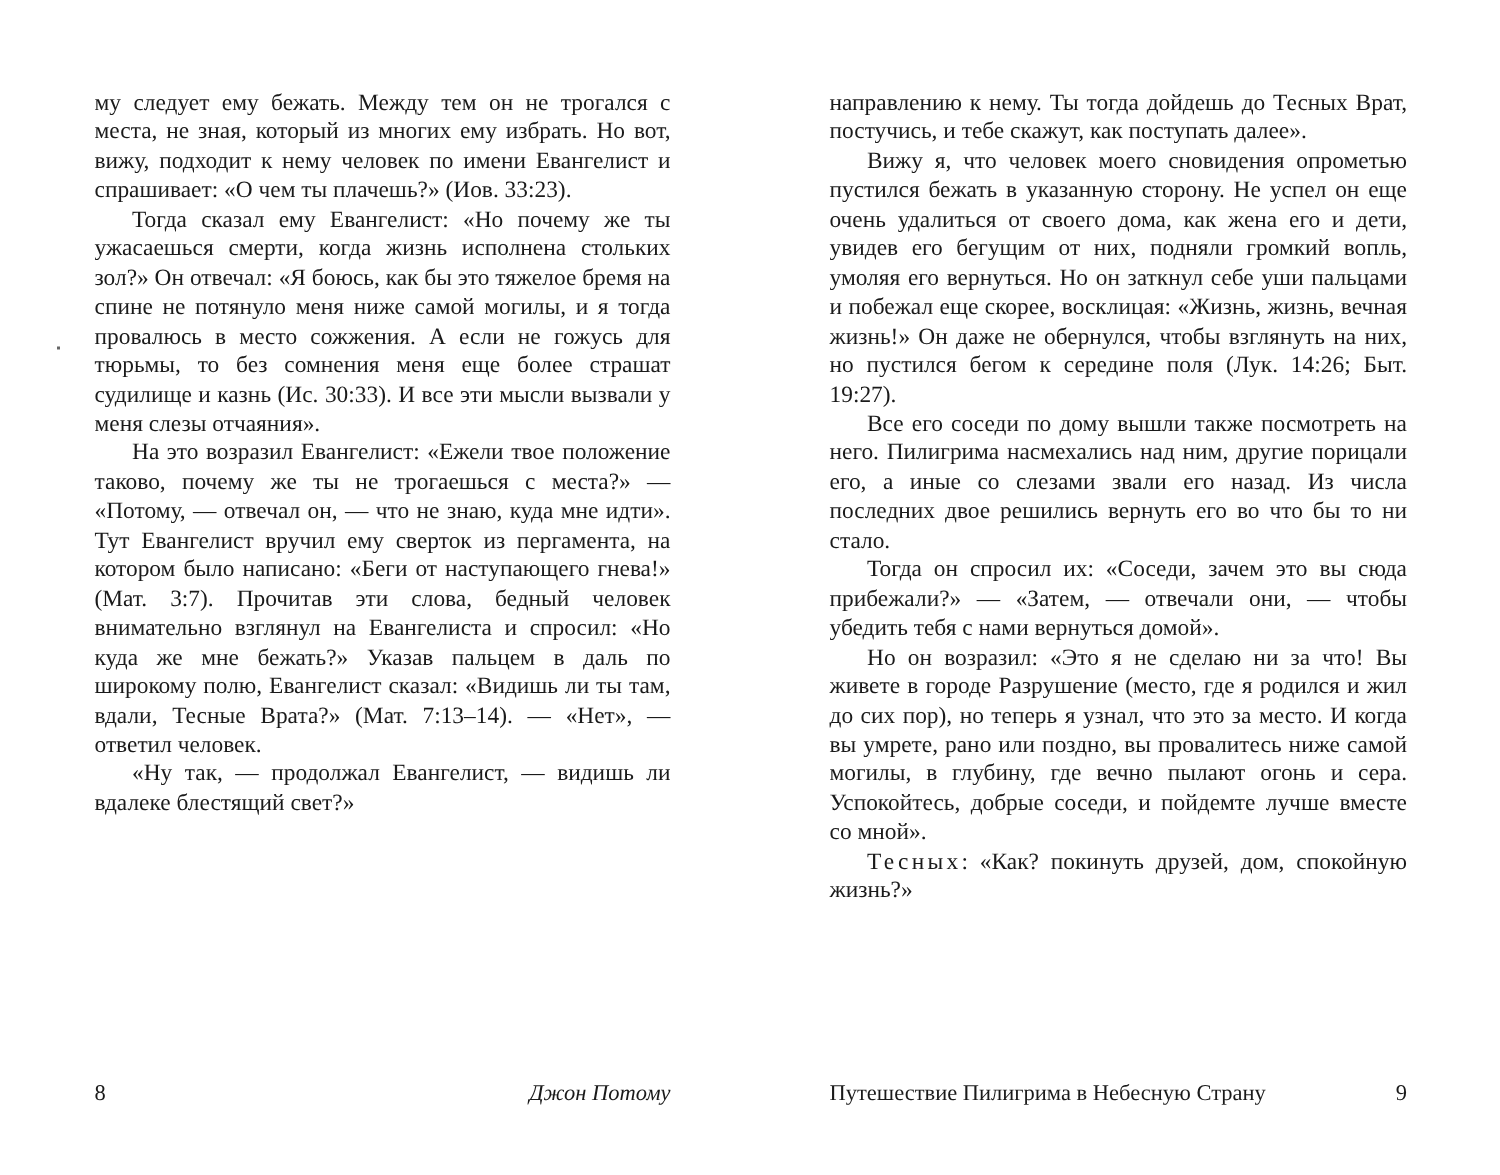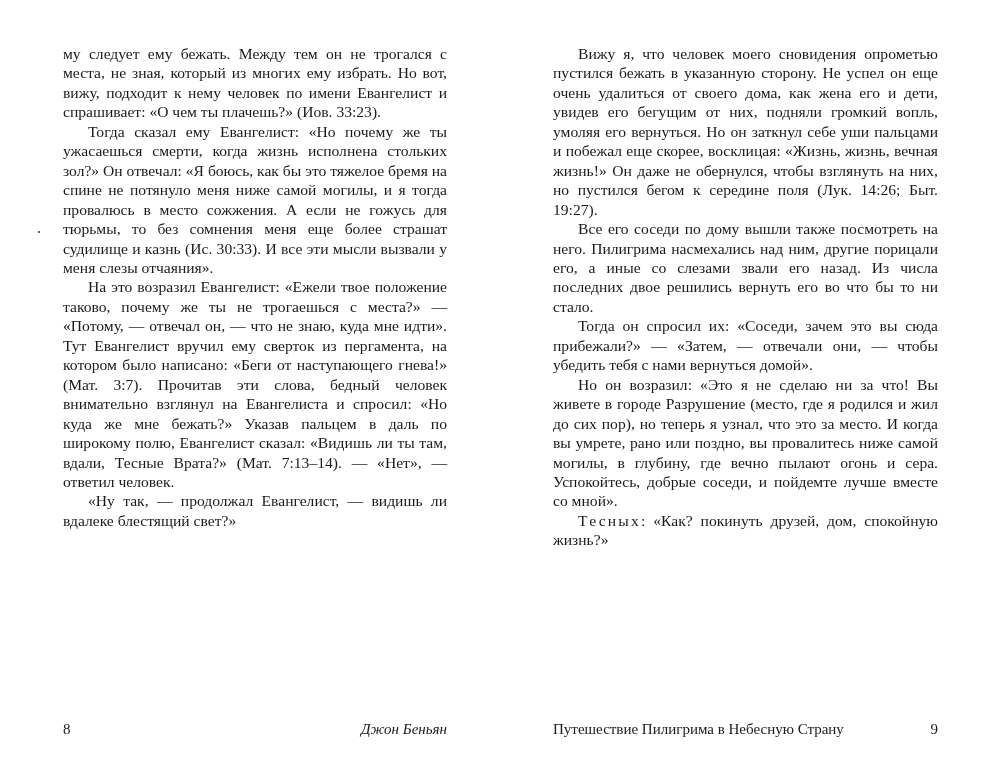--- a/index.html
+++ b/index.html
@@ -1,18 +1,18 @@
 <!DOCTYPE html>
 <html><head>
 <meta charset="utf-8">
 <style>
   html, body { margin: 0; padding: 0; background: #ffffff; }
   body { width: 1000px; height: 783px; position: relative; overflow: hidden;
          font-family: "Liberation Serif", "DejaVu Serif", serif; color: #1a1a1a; }
-  .page { position: absolute; top: 44px; width: 384px; }
+  .page { position: absolute; top: 59px; width: 384px; }
   .page.left { left: 63px; }
   .page.right { left: 553px; width: 385px; }
   .body-text { font-size: 15.6px; line-height: 19.45px; text-align: justify; }
   .body-text p { margin: 0; text-indent: 25px; }
   .body-text p.cont { text-indent: 0; }
   .spaced { letter-spacing: 2.2px; }
   .footer { position: absolute; top: 720px; font-size: 15px; line-height: 18px; }
   .footer.left { left: 63px; width: 384px; }
   .footer.right { left: 553px; width: 385px; }
   .footer .num { position: absolute; top: 0; }
@@ -28,28 +28,29 @@
 <div class="speck"></div>
 
 <div class="page left body-text">
   <p class="cont">му следует ему бежать. Между тем он не трогался с места, не зная, который из многих ему избрать. Но вот, вижу, подходит к нему человек по имени Евангелист и спрашивает: «О чем ты плачешь?» (Иов. 33:23).</p>
   <p>Тогда сказал ему Евангелист: «Но почему же ты ужасаешься смерти, когда жизнь исполнена стольких зол?» Он отвечал: «Я боюсь, как бы это тяжелое бремя на спине не потянуло меня ниже самой могилы, и я тогда провалюсь в место сожжения. А если не гожусь для тюрьмы, то без сомнения меня еще более страшат судилище и казнь (Ис. 30:33). И все эти мысли вызвали у меня слезы отчаяния».</p>
   <p>На это возразил Евангелист: «Ежели твое положение таково, почему же ты не трогаешься с места?» — «Потому, — отвечал он, — что не знаю, куда мне идти». Тут Евангелист вручил ему сверток из пергамента, на котором было написано: «Беги от наступающего гнева!» (Мат. 3:7). Прочитав эти слова, бедный человек внимательно взглянул на Евангелиста и спросил: «Но куда же мне бежать?» Указав пальцем в даль по широкому полю, Евангелист сказал: «Видишь ли ты там, вдали, Тесные Врата?» (Мат. 7:13–14). — «Нет», — ответил человек.</p>
   <p>«Ну так, — продолжал Евангелист, — видишь ли вдалеке блестящий свет?»</p>
 </div>
 
 <div class="page right body-text">
+  <p class="cont">направлению к нему. Ты тогда дойдешь до Тесных Врат, постучись, и тебе скажут, как поступать далее».</p>
   <p>Вижу я, что человек моего сновидения опрометью пустился бежать в указанную сторону. Не успел он еще очень удалиться от своего дома, как жена его и дети, увидев его бегущим от них, подняли громкий вопль, умоляя его вернуться. Но он заткнул себе уши пальцами и побежал еще скорее, восклицая: «Жизнь, жизнь, вечная жизнь!» Он даже не обернулся, чтобы взглянуть на них, но пустился бегом к середине поля (Лук. 14:26; Быт. 19:27).</p>
   <p>Все его соседи по дому вышли также посмотреть на него. Пилигрима насмехались над ним, другие порицали его, а иные со слезами звали его назад. Из числа последних двое решились вернуть его во что бы то ни стало.</p>
   <p>Тогда он спросил их: «Соседи, зачем это вы сюда прибежали?» — «Затем, — отвечали они, — чтобы убедить тебя с нами вернуться домой».</p>
   <p>Но он возразил: «Это я не сделаю ни за что! Вы живете в городе Разрушение (место, где я родился и жил до сих пор), но теперь я узнал, что это за место. И когда вы умрете, рано или поздно, вы провалитесь ниже самой могилы, в глубину, где вечно пылают огонь и сера. Успокойтесь, добрые соседи, и пойдемте лучше вместе со мной».</p>
   <p><span class="spaced">Тесных</span><span>: «Как? покинуть друзей, дом, спокойную жизнь?»</span></p>
 </div>
 
 <div class="footer left">
   <span class="num">8</span>
-  <span class="run">Джон Беньян</span>
+  <span class="run">Джон Потому</span>
 </div>
 
 <div class="footer right">
   <span class="run">Путешествие Пилигрима в Небесную Страну</span>
   <span class="num">9</span>
 </div>
 
 </body></html>

